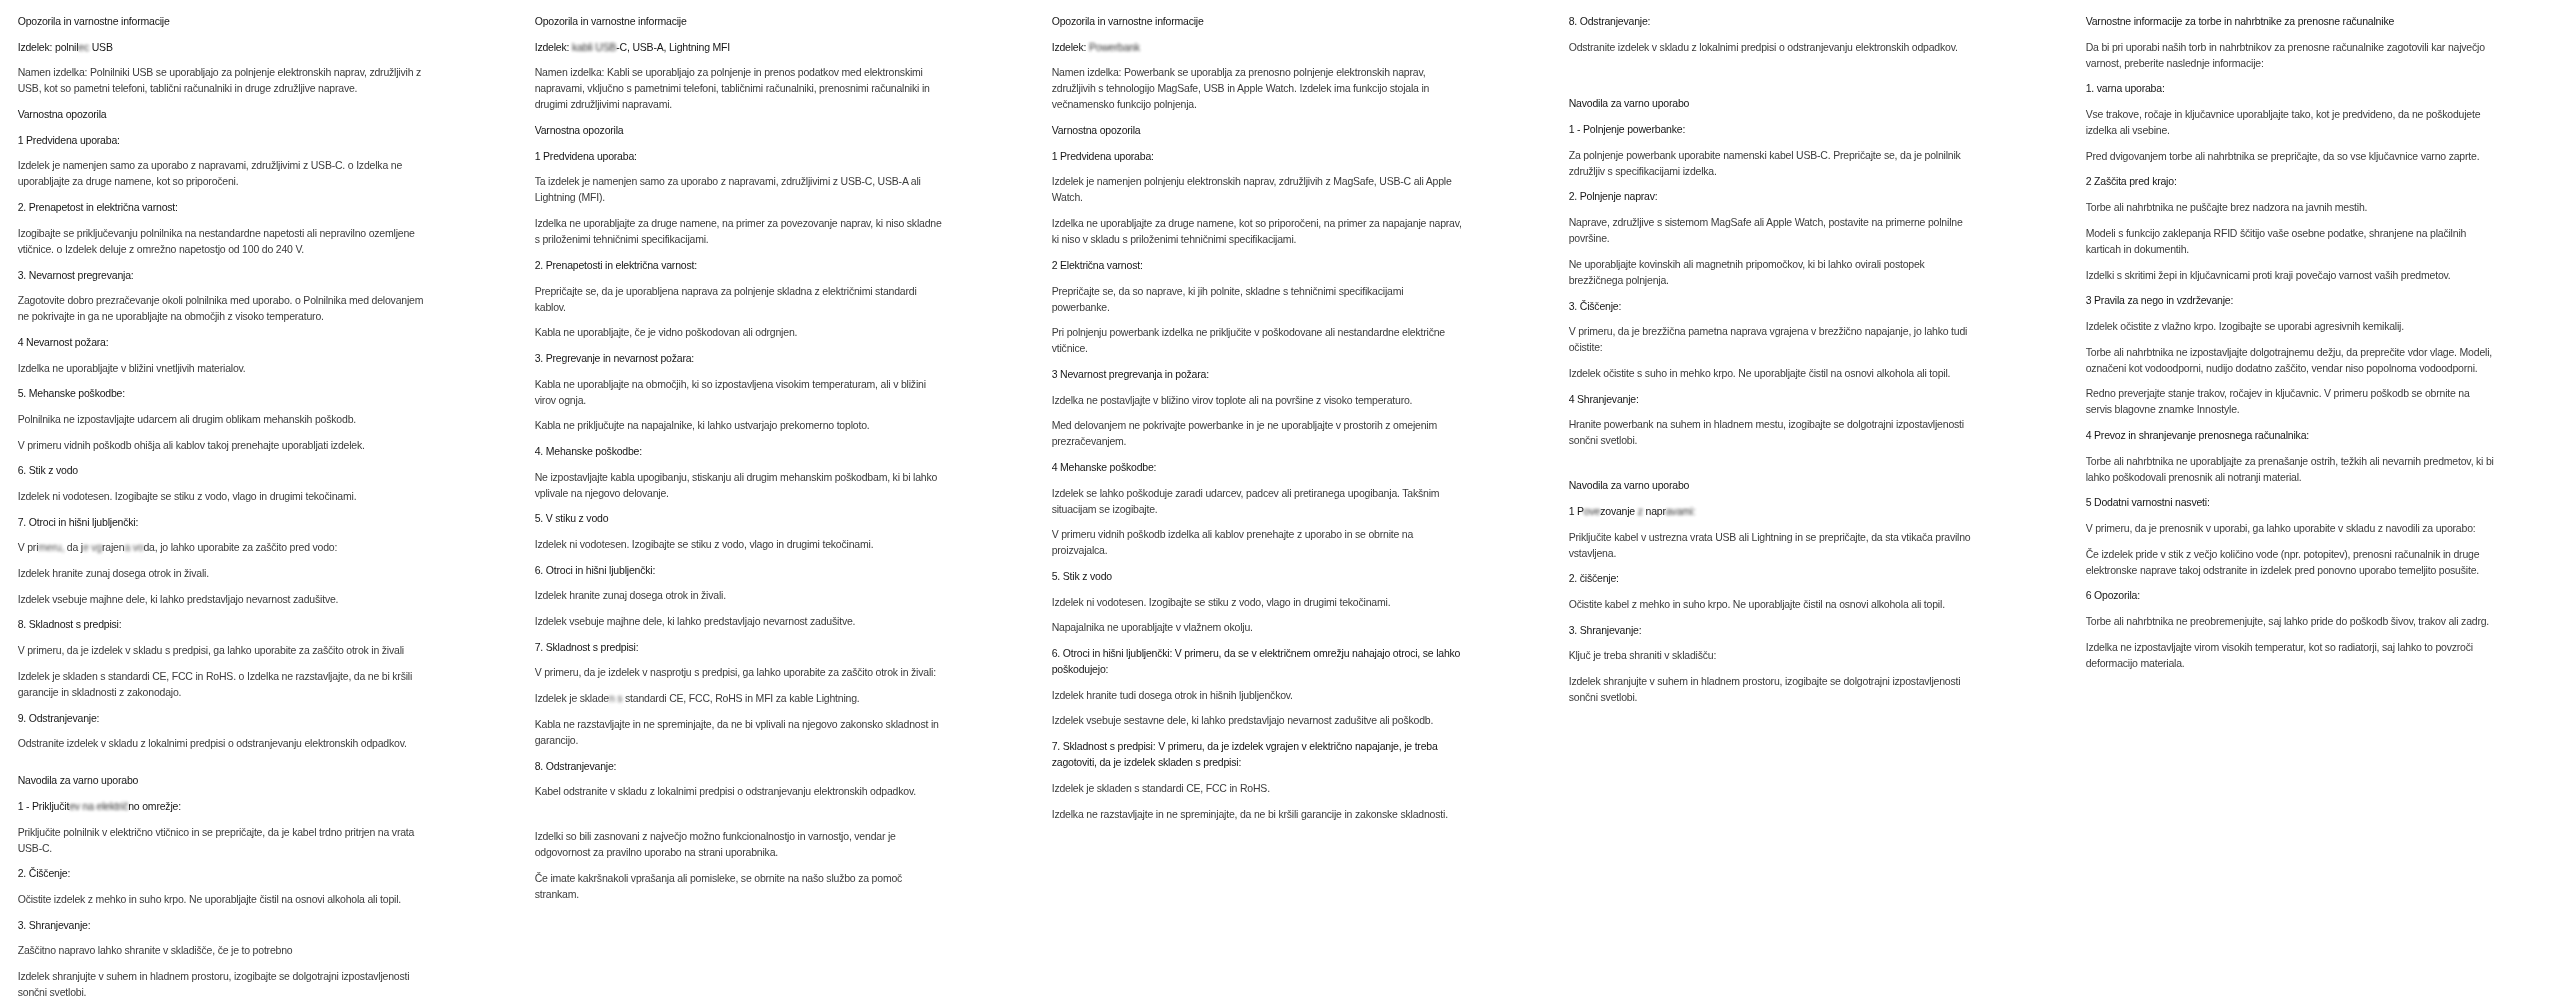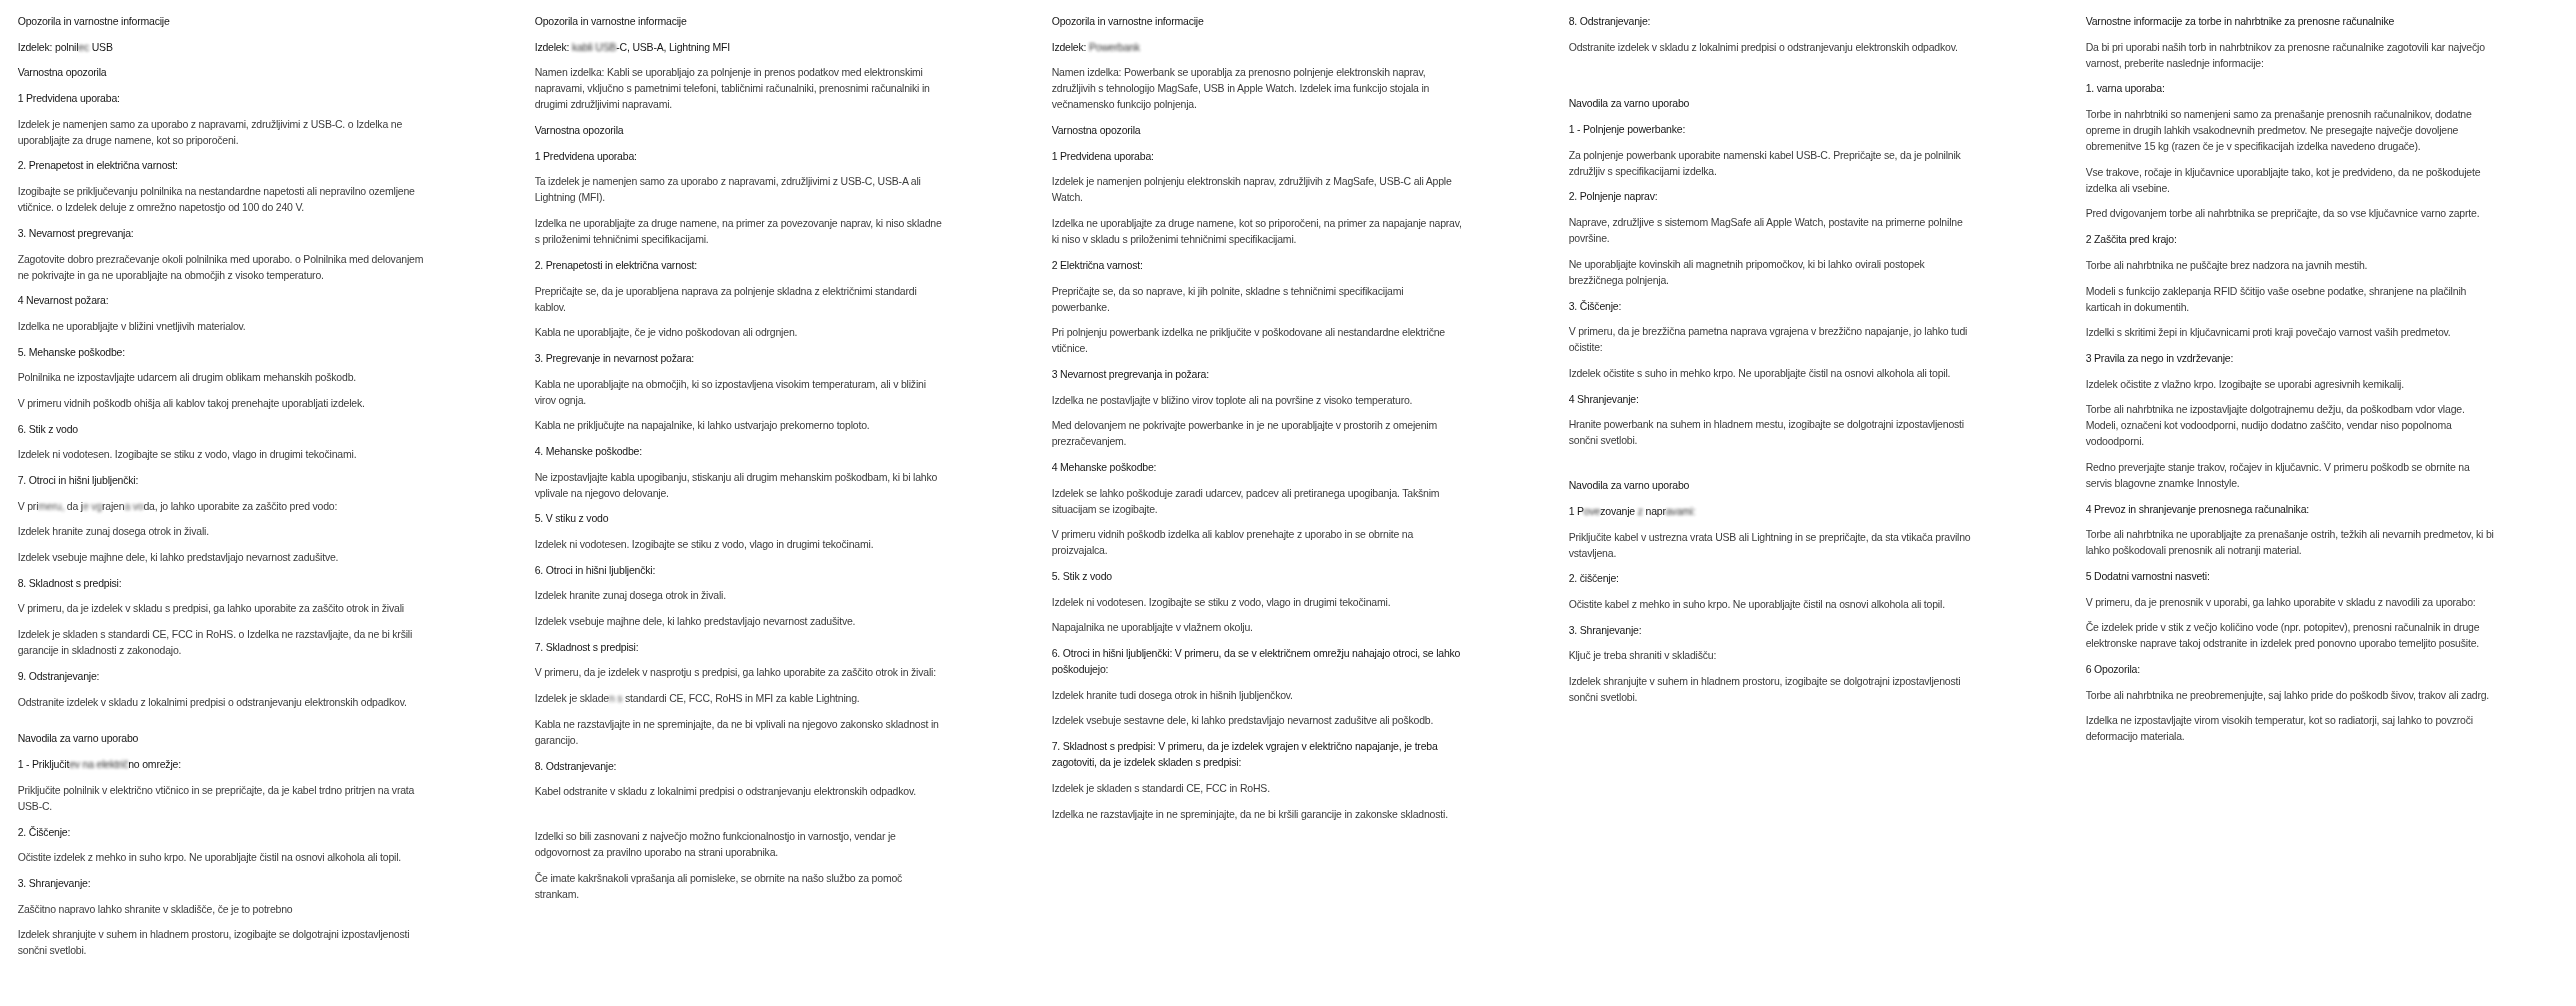--- a/index.html
+++ b/index.html
@@ -20,20 +20,21 @@
   .p{margin:0 0 9.7px 0;}
   .blur{filter:blur(1.8px);opacity:.9;}
 </style>
 </head>
 <body>
 
 <div class="page">
   <div class="col">
       <div class="h">Opozorila in varnostne informacije</div>
       <div class="h"><span>Izdelek: polnil</span><span class="blur">ec</span><span> USB</span></div>
+      <div class="p">Namen izdelka: Polnilniki USB se uporabljajo za polnjenje elektronskih naprav, združljivih z USB, kot so pametni telefoni, tablični računalniki in druge združljive naprave.</div>
       <div class="h">Varnostna opozorila</div>
       <div class="h">1 Predvidena uporaba:</div>
       <div class="p">Izdelek je namenjen samo za uporabo z napravami, združljivimi z USB-C. o Izdelka ne uporabljajte za druge namene, kot so priporočeni.</div>
       <div class="h">2. Prenapetost in električna varnost:</div>
       <div class="p">Izogibajte se priključevanju polnilnika na nestandardne napetosti ali nepravilno ozemljene vtičnice. o Izdelek deluje z omrežno napetostjo od 100 do 240 V.</div>
       <div class="h">3. Nevarnost pregrevanja:</div>
       <div class="p">Zagotovite dobro prezračevanje okoli polnilnika med uporabo. o Polnilnika med delovanjem ne pokrivajte in ga ne uporabljajte na območjih z visoko temperaturo.</div>
       <div class="h">4 Nevarnost požara:</div>
       <div class="p">Izdelka ne uporabljajte v bližini vnetljivih materialov.</div>
       <div class="h">5. Mehanske poškodbe:</div>
@@ -140,30 +141,29 @@
       <div class="h">2. čiščenje:</div>
       <div class="p">Očistite kabel z mehko in suho krpo. Ne uporabljajte čistil na osnovi alkohola ali topil.</div>
       <div class="h">3. Shranjevanje:</div>
       <div class="p">Ključ je treba shraniti v skladišču:</div>
       <div class="p">Izdelek shranjujte v suhem in hladnem prostoru, izogibajte se dolgotrajni izpostavljenosti sončni svetlobi.</div>
     </div>
   <div class="col">
       <div class="h">Varnostne informacije za torbe in nahrbtnike za prenosne računalnike</div>
       <div class="p">Da bi pri uporabi naših torb in nahrbtnikov za prenosne računalnike zagotovili kar največjo varnost, preberite naslednje informacije:</div>
       <div class="h">1. varna uporaba:</div>
-      <div class="p">Torbe in nahrbtniki so namenjeni samo za prenašanje prenosnih računalnikov, dodatne opreme in drugih lahkih vsakodnevnih predmetov. Ne presegajte največje dovoljene obremenitve 15 kg (razen če je v specifikacijah izdelka navedeno drugače).</div>
       <div class="p">Vse trakove, ročaje in ključavnice uporabljajte tako, kot je predvideno, da ne poškodujete izdelka ali vsebine.</div>
       <div class="p">Pred dvigovanjem torbe ali nahrbtnika se prepričajte, da so vse ključavnice varno zaprte.</div>
       <div class="h">2 Zaščita pred krajo:</div>
       <div class="p">Torbe ali nahrbtnika ne puščajte brez nadzora na javnih mestih.</div>
       <div class="p">Modeli s funkcijo zaklepanja RFID ščitijo vaše osebne podatke, shranjene na plačilnih karticah in dokumentih.</div>
       <div class="p">Izdelki s skritimi žepi in ključavnicami proti kraji povečajo varnost vaših predmetov.</div>
       <div class="h">3 Pravila za nego in vzdrževanje:</div>
       <div class="p">Izdelek očistite z vlažno krpo. Izogibajte se uporabi agresivnih kemikalij.</div>
-      <div class="p">Torbe ali nahrbtnika ne izpostavljajte dolgotrajnemu dežju, da poškodbam vdor vlage. Modeli, označeni kot vodoodporni, nudijo dodatno zaščito, vendar niso popolnoma vodoodporni.</div>
+      <div class="p">Torbe ali nahrbtnika ne izpostavljajte dolgotrajnemu dežju, da preprečite vdor vlage. Modeli, označeni kot vodoodporni, nudijo dodatno zaščito, vendar niso popolnoma vodoodporni.</div>
       <div class="p">Redno preverjajte stanje trakov, ročajev in ključavnic. V primeru poškodb se obrnite na servis blagovne znamke Innostyle.</div>
       <div class="h">4 Prevoz in shranjevanje prenosnega računalnika:</div>
       <div class="p">Torbe ali nahrbtnika ne uporabljajte za prenašanje ostrih, težkih ali nevarnih predmetov, ki bi lahko poškodovali prenosnik ali notranji material.</div>
       <div class="h">5 Dodatni varnostni nasveti:</div>
       <div class="p">V primeru, da je prenosnik v uporabi, ga lahko uporabite v skladu z navodili za uporabo:</div>
       <div class="p">Če izdelek pride v stik z večjo količino vode (npr. potopitev), prenosni računalnik in druge elektronske naprave takoj odstranite in izdelek pred ponovno uporabo temeljito posušite.</div>
       <div class="h">6 Opozorila:</div>
       <div class="p">Torbe ali nahrbtnika ne preobremenjujte, saj lahko pride do poškodb šivov, trakov ali zadrg.</div>
       <div class="p">Izdelka ne izpostavljajte virom visokih temperatur, kot so radiatorji, saj lahko to povzroči deformacijo materiala.</div>
     </div>

